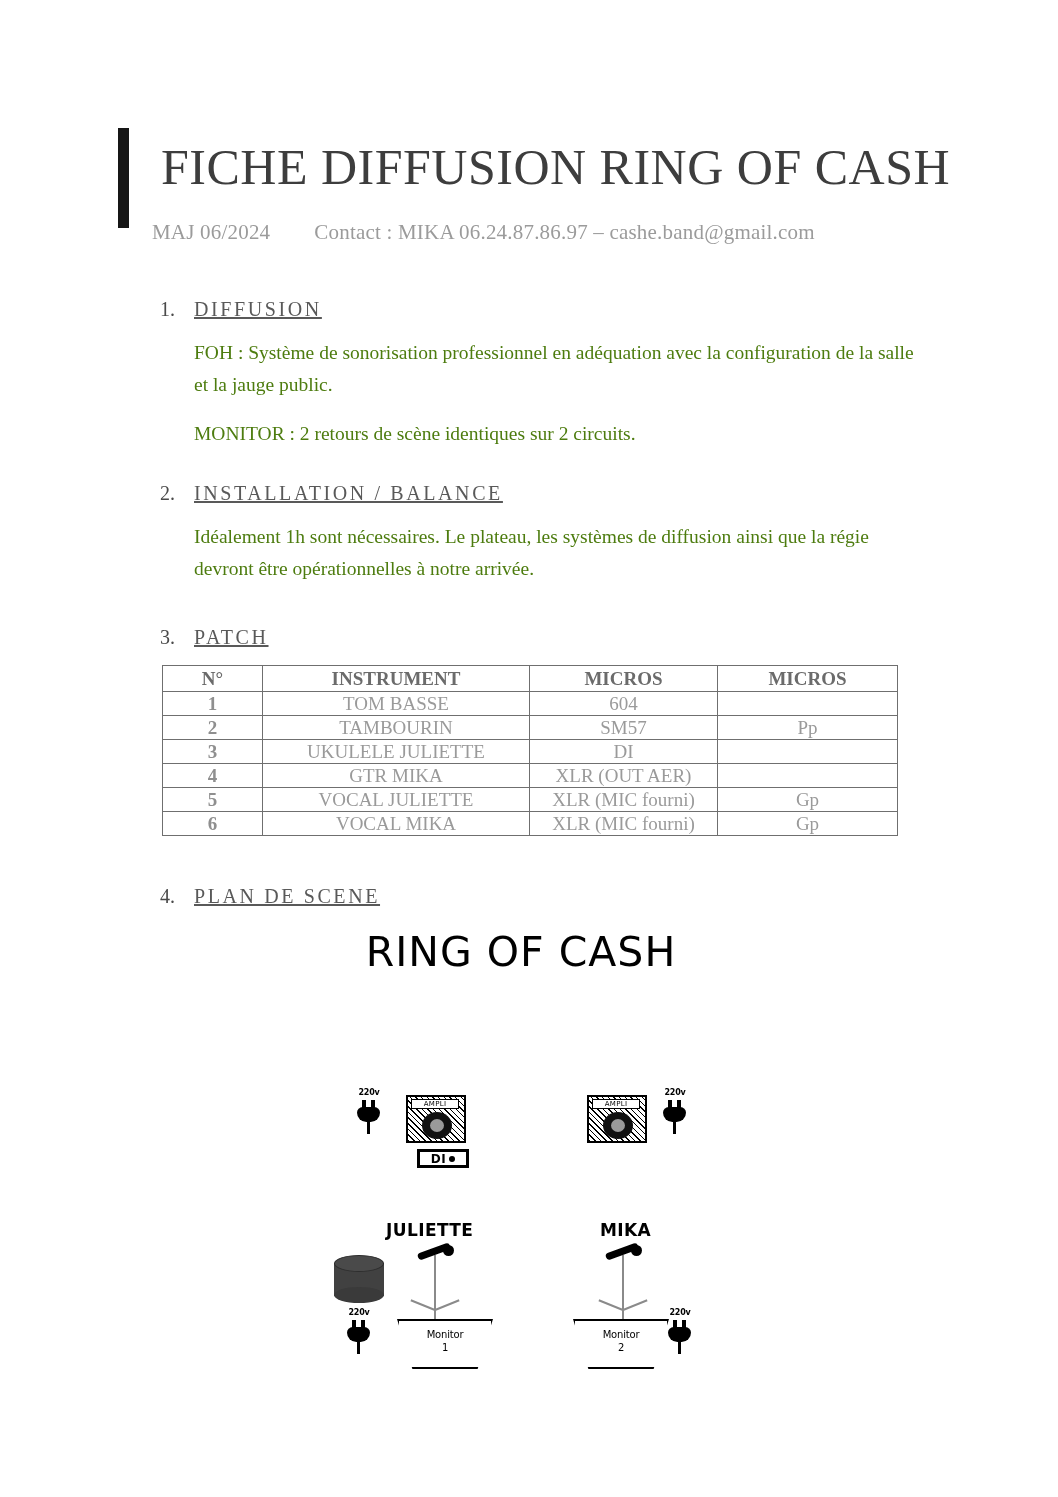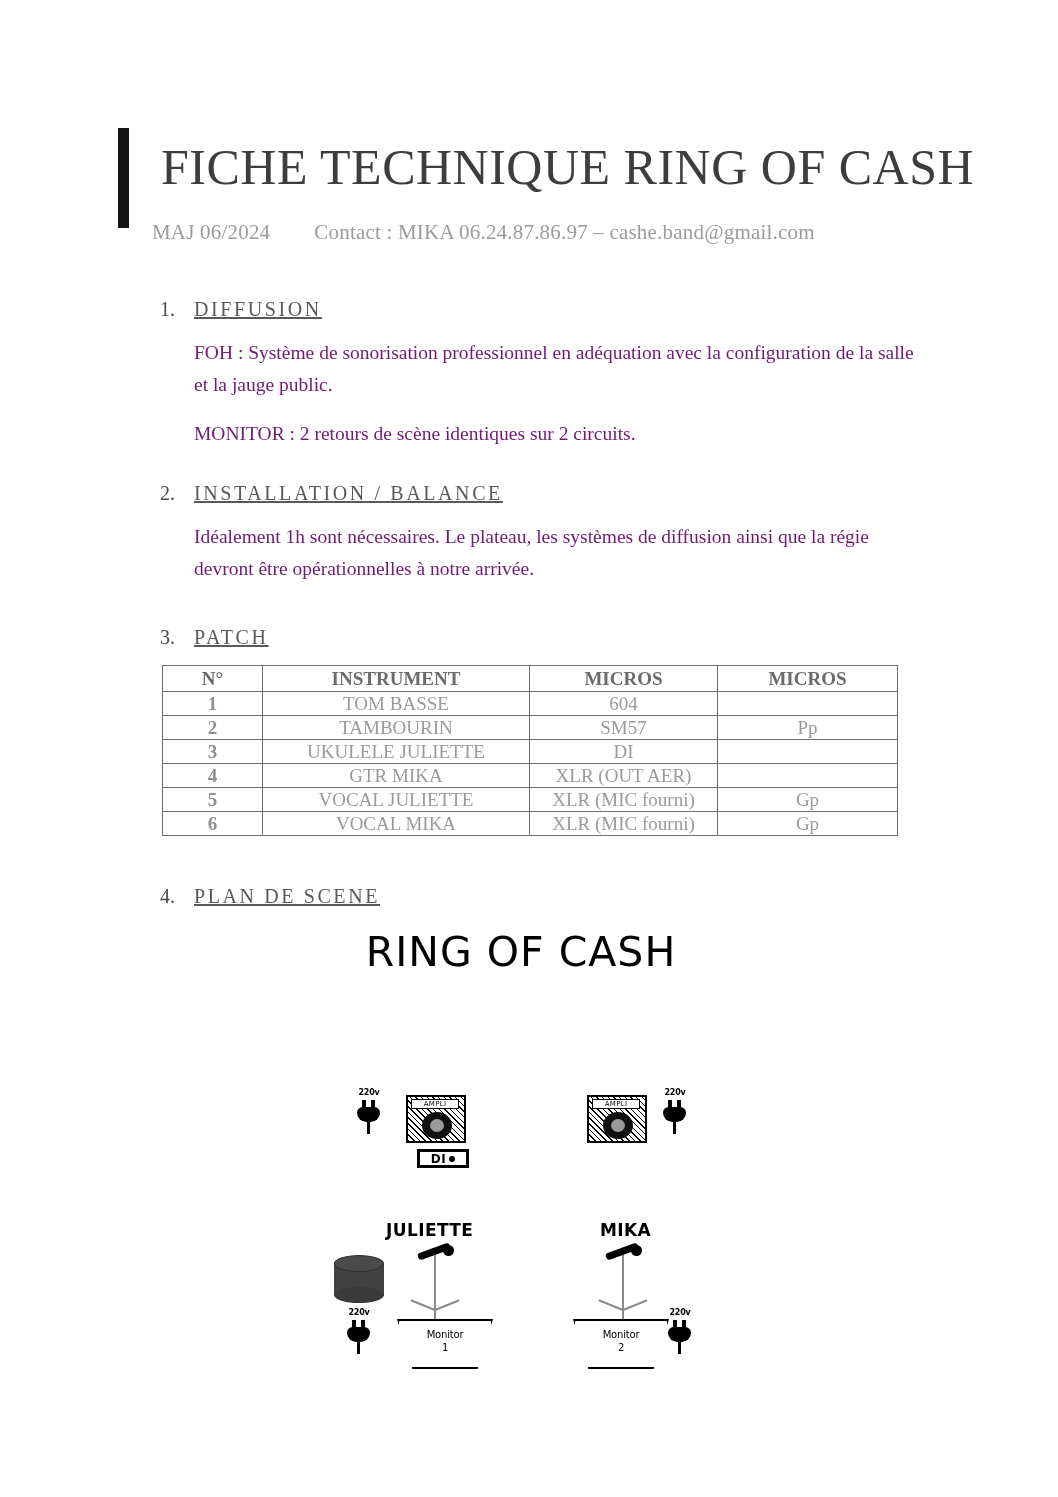--- a/index.html
+++ b/index.html
@@ -73,21 +73,21 @@
   .sec-num {
     width: 34px;
     flex: 0 0 34px;
     letter-spacing: 0;
     color: #4a4a4a;
   }
   .sec-title { white-space: nowrap; text-decoration: underline; }
 
   .sec-body {
     margin-left: 34px;
-    color: #701a75;
+    color: #4d7c0f;
     font-size: 19.5px;
     line-height: 1.62;
   }
   .sec-body p { margin: 0 0 18px 0; }
   .sec-body p:last-child { margin-bottom: 0; }
 
   
   table.patch {
     margin-left: 2px;
     margin-top: 4px;
@@ -338,21 +338,21 @@
   }
 </style>
 </head>
 <body>
 
 <div class="page">
 
   <div class="title-block">
     <div class="title-row">
       <div class="title-bar"></div>
-      <div class="doc-title">FICHE TECHNIQUE RING OF CASH</div>
+      <div class="doc-title">FICHE DIFFUSION RING OF CASH</div>
     </div>
     <div class="doc-subtitle">
       <span class="maj">MAJ 06/2024</span><span>Contact : MIKA 06.24.87.86.97 – cashe.band@gmail.com</span>
     </div>
   </div>
 
   <div class="section" style="top:298px;">
     <div class="sec-head">
       <span class="sec-num">1.</span>
       <span class="sec-title">DIFFUSION</span>

